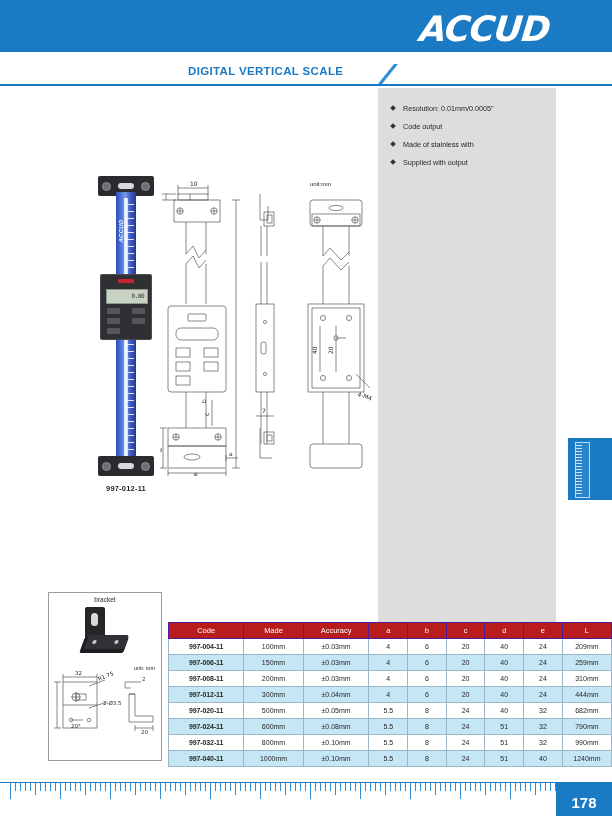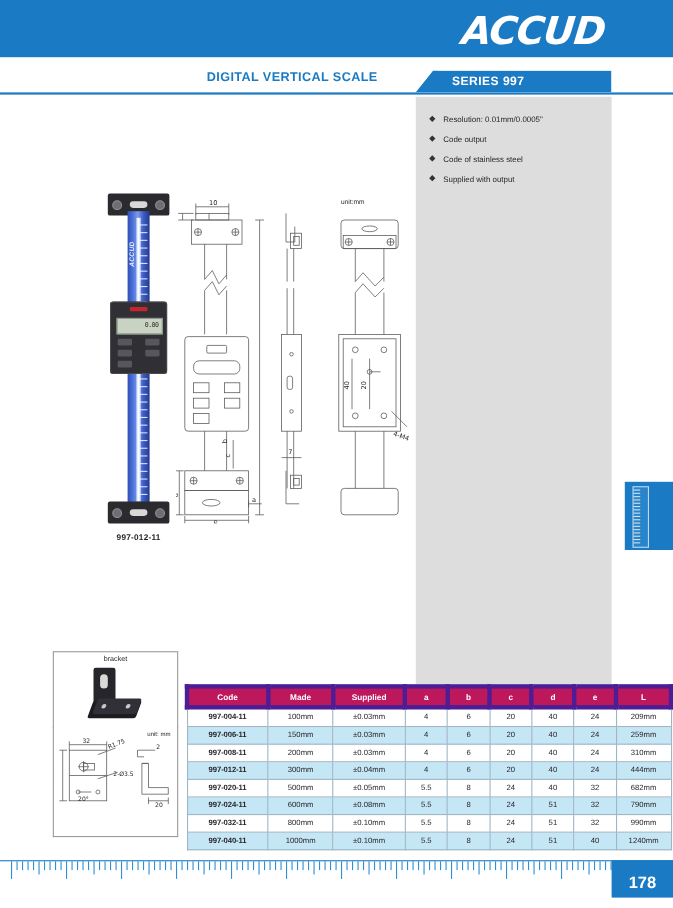--- a/index.html
+++ b/index.html
@@ -184,24 +184,24 @@
   .bp3 .h { position:absolute; top:5px; width:4px; height:4px;
          border-radius:50%; background:#c9c9c9; }
 
   
   table.spec {
     position:absolute; left:168px; top:622px;
     border-collapse:collapse;
     font-size:7px;
   }
   table.spec th {
-    background:#be185d; color:#ffffff;
-    font-size:7.5px; font-weight:bold;
+    background:#b91c1c; color:#ffffff;
+    font-size:7.5px; font-weight:normal;
     height:15px; padding:0 2px;
-    border:4px solid #4c1d95;
+    border:1px solid #4c1d95;
     text-align:center;
   }
   table.spec td {
     height:15px; padding:0 2px;
     border:1px solid #9fb6c6;
     text-align:center;
     color:#231f20;
     background:#ffffff;
     white-space:nowrap;
   }
@@ -233,37 +233,34 @@
     <div class="logo">
       <span>ACCUD</span>
     </div>
   </div>
 
   <div class="title-row">
     <div class="title">DIGITAL VERTICAL SCALE</div>
     <div class="title-rule"></div>
   </div>
   <div class="banner-notch"></div>
-  <div class="series-banner">
-    <span>SERIES 997</span>
-  </div>
 
   <div class="feature-panel"></div>
   <div class="features">
     <div class="feat">
       <span class="dia"></span>
       <span>Resolution: 0.01mm/0.0005"</span>
     </div>
     <div class="feat">
       <span class="dia"></span>
       <span>Code output</span>
     </div>
     <div class="feat">
       <span class="dia"></span>
-      <span>Code of stainless steel</span>
+      <span>Made of stainless with</span>
     </div>
     <div class="feat">
       <span class="dia"></span>
       <span>Supplied with output</span>
     </div>
   </div>
 
   <div class="side-tab">
     <div class="ruler-box" id="tabRuler">
         <div class="tick" style="top: 2px;"></div>
@@ -549,21 +546,21 @@
         <text x="92" y="74">20</text>
       </g>
     </svg>
   </div>
 
   <table class="spec">
     <thead>
       <tr>
         <th style="width:72px;">Code</th>
         <th style="width:56px;">Made</th>
-        <th style="width:62px;">Supplied</th>
+        <th style="width:62px;">Accuracy</th>
         <th style="width:35px;">a</th>
         <th style="width:35px;">b</th>
         <th style="width:35px;">c</th>
         <th style="width:35px;">d</th>
         <th style="width:35px;">e</th>
         <th style="width:45px;">L</th>
       </tr>
     </thead>
     <tbody id="specBody">
         <tr>

